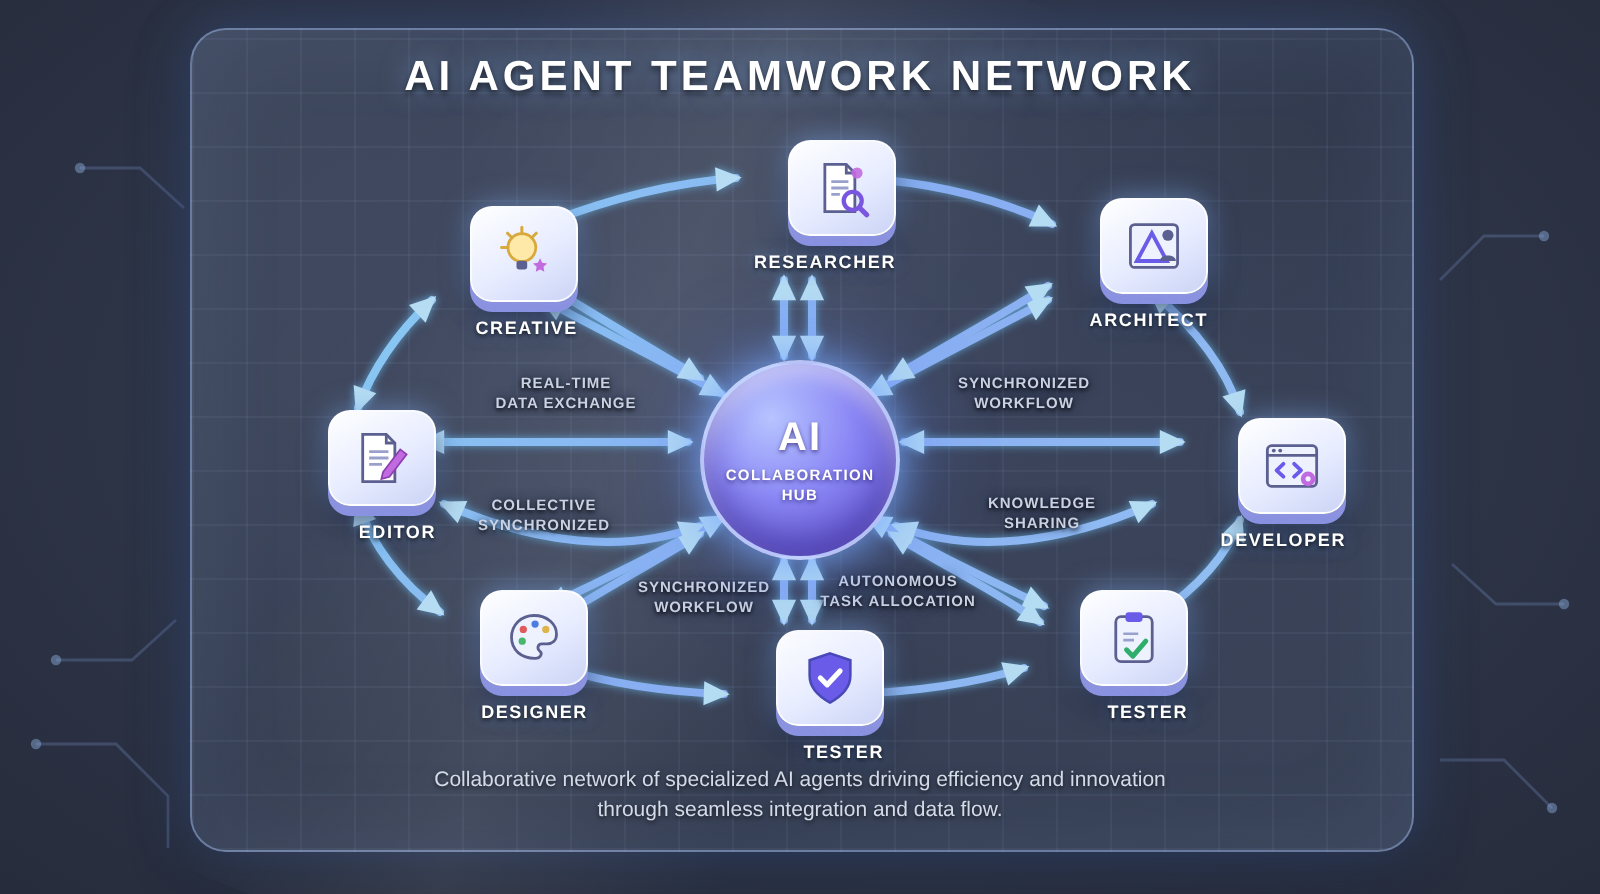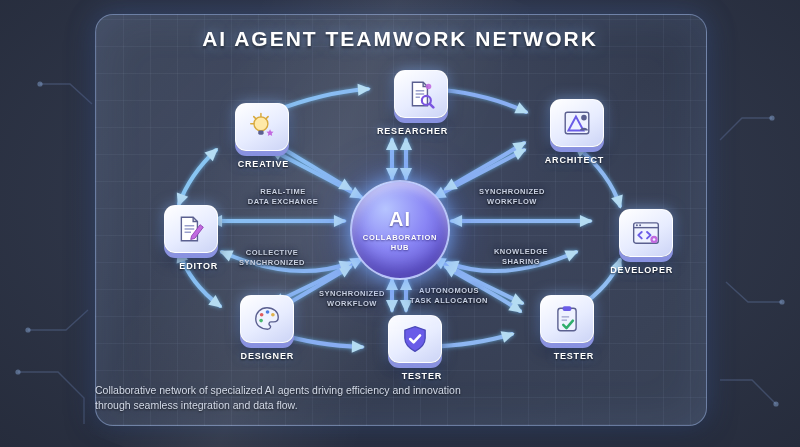--- a/index.html
+++ b/index.html
@@ -59,21 +59,21 @@
   .hub-l1{font-size:20px;font-weight:bold;letter-spacing:1px;text-shadow:0 1px 2px rgba(20,10,80,.6);}
   .hub-l2{font-size:7.5px;font-weight:bold;letter-spacing:.7px;margin-top:2px;text-shadow:0 1px 2px rgba(20,10,80,.6);}
   .hub-l3{font-size:7.5px;font-weight:bold;letter-spacing:.7px;margin-top:1px;text-shadow:0 1px 2px rgba(20,10,80,.6);}
   .conn-label{
     position:absolute;transform:translate(-50%,-50%);z-index:4;
     display:flex;flex-direction:column;align-items:center;
     font-size:7.5px;font-weight:600;letter-spacing:.5px;color:#c9d1e2;line-height:1.35;
     text-shadow:0 1px 2px rgba(0,0,0,.85), 0 0 6px rgba(20,30,60,.8);white-space:nowrap;
   }
   .caption{
-    position:absolute;left:95px;width:610px;top:383px;text-align:left;z-index:5;
+    position:absolute;left:95px;width:610px;top:383px;text-align:center;z-index:5;
     color:#d3dae8;font-size:10.5px;line-height:1.45;
     text-shadow:0 1px 2px rgba(0,0,0,.6);
   }
 </style>
 </head>
 <body>
 
 <div class="stage">
 
   <svg class="deco" width="800" height="447" viewBox="0 0 800 447">

